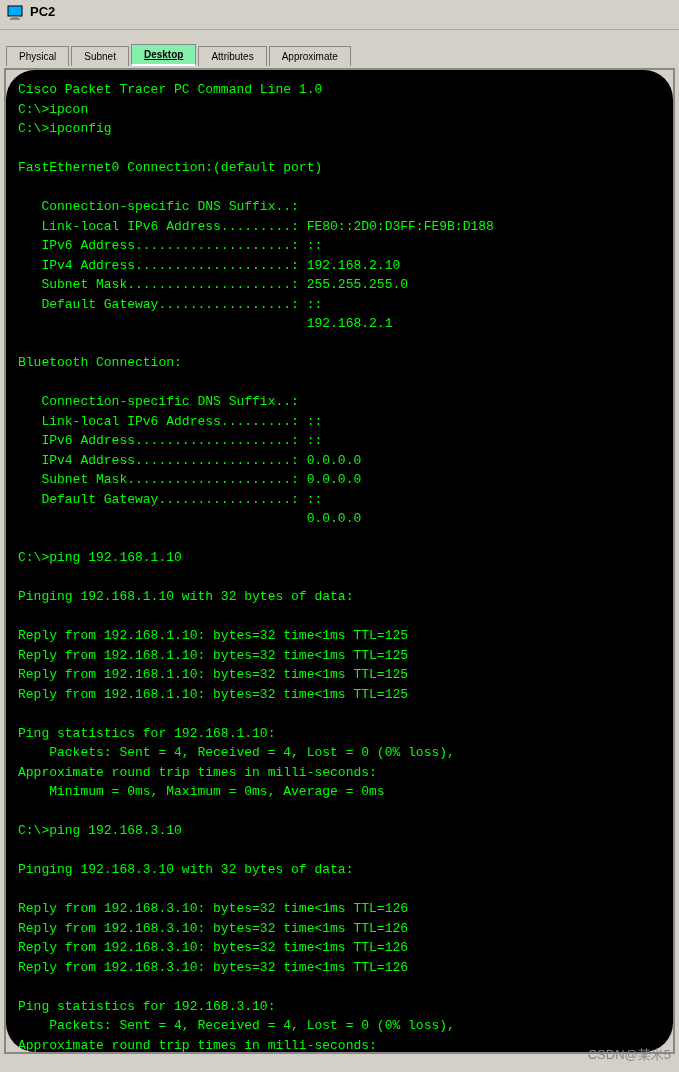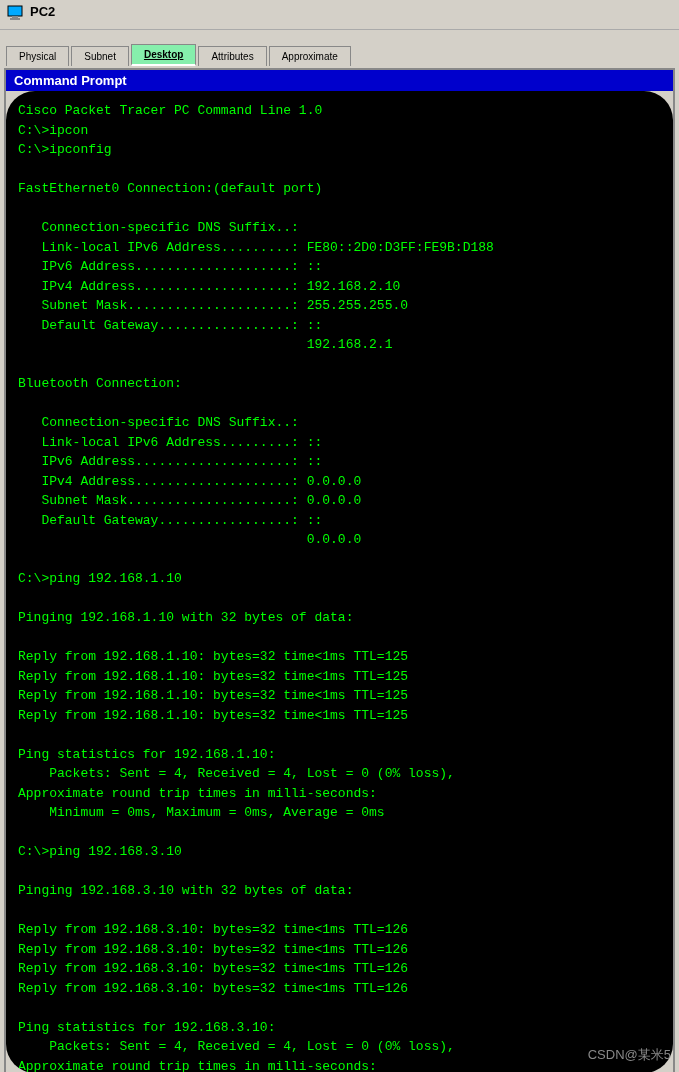--- a/index.html
+++ b/index.html
@@ -109,21 +109,20 @@
 
 <div class="tabs-bar">
   <div class="tab">Physical</div>
   <div class="tab">Subnet</div>
   <div class="tab active">Desktop</div>
   <div class="tab">Attributes</div>
   <div class="tab">Approximate</div>
 </div>
 
 <div class="content-wrapper">
-  <div class="command-prompt-header">Command Prompt</div>
   <div class="terminal">Cisco Packet Tracer PC Command Line 1.0
 C:\&gt;ipcon
 C:\&gt;ipconfig
 
 FastEthernet0 Connection:(default port)
 
    Connection-specific DNS Suffix..:
    Link-local IPv6 Address.........: FE80::2D0:D3FF:FE9B:D188
    IPv6 Address....................: ::
    IPv4 Address....................: 192.168.2.10

